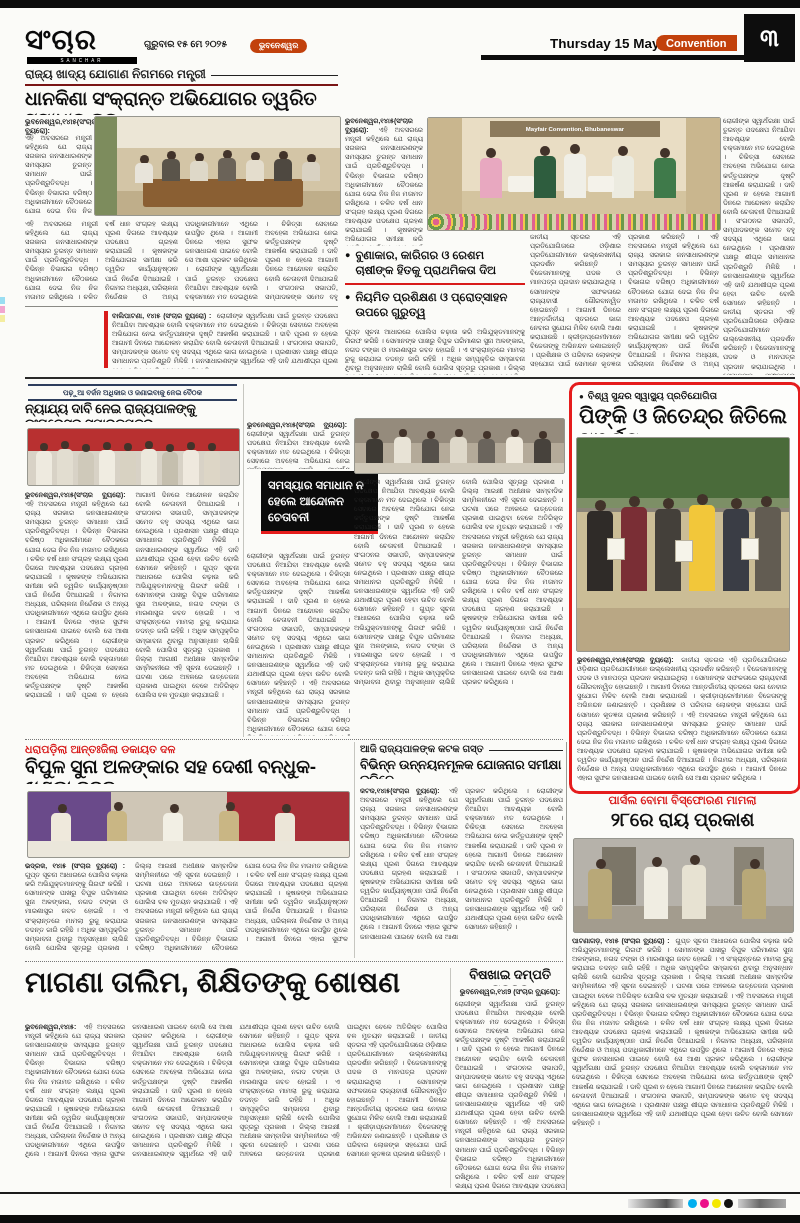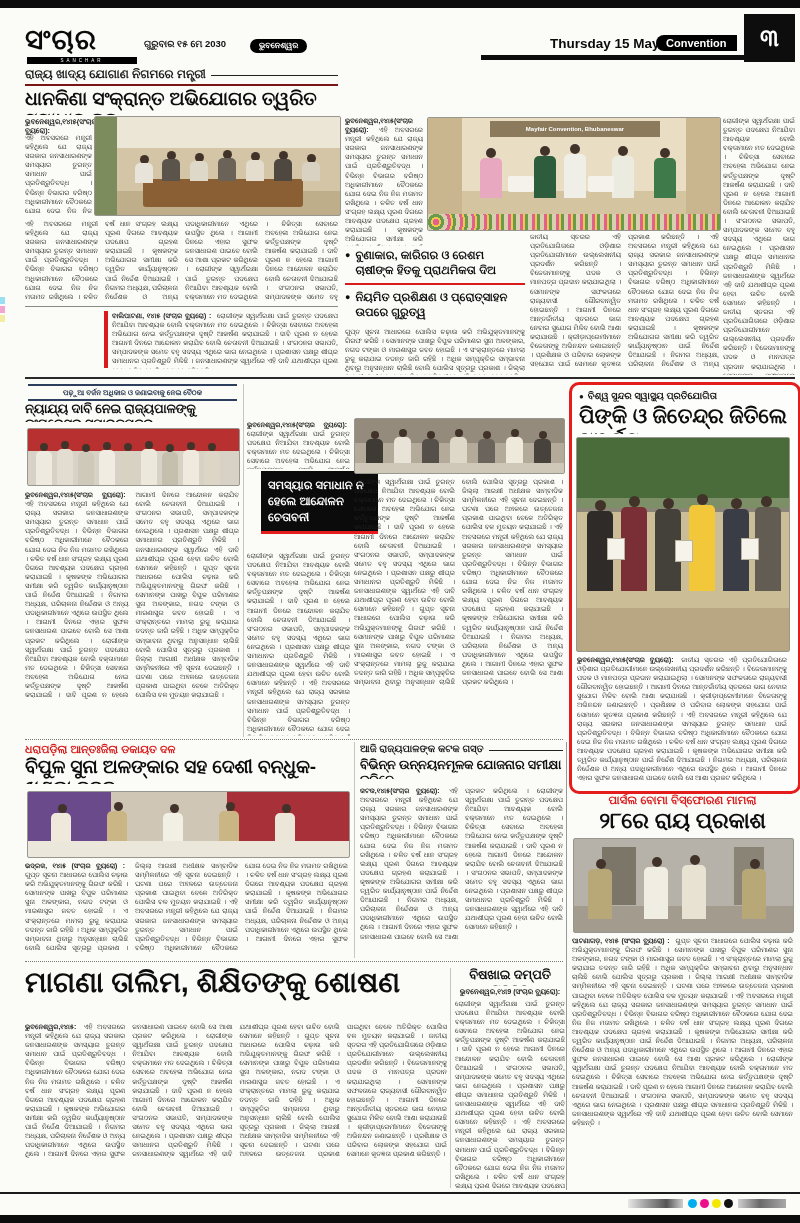--- a/index.html
+++ b/index.html
@@ -15,21 +15,21 @@
   .bt{font-size:6.8px;line-height:1.34;text-align:justify;color:#222;overflow:hidden;}
   .c2{column-count:2;column-gap:7px;}
   .c3{column-count:3;column-gap:7px;}
   .c4{column-count:4;column-gap:7px;}
   .rule{position:absolute;background:#333;}
   .dotted{position:absolute;border-top:1px dotted #777;}
   .vline{position:absolute;width:1px;background:#c6c6c0;}
   .photo{position:absolute;overflow:hidden;border:1px solid #97978f;border-radius:2px;}
   .head{position:absolute;border-radius:50%;background:#42332a;}
   .fig{position:absolute;border-radius:5px 5px 0 0;}
-  .pill{background:#000000;color:#fff;border-radius:10px;font-weight:bold;display:inline-block;}
+  .pill{background:#c2410c;color:#fff;border-radius:10px;font-weight:bold;display:inline-block;}
   .inset{background:#0b0b0b;color:#fff;font-weight:bold;border-bottom:3px solid #e51c1c;
          padding:6px 7px;line-height:1.4;font-size:11.5px;}
   .redbox{position:absolute;border:3px solid #e51c1c;border-radius:10px;background:#fdfdfb;}
   .bullet-item{display:flex;gap:5px;font-weight:bold;font-size:11.5px;line-height:1.3;color:#0d0d0d;}
   .center{text-align:center;}
 </style>
 </head>
 <body>
 
 <div id="page">
@@ -39,21 +39,21 @@
 
   <div class="abs" style="left:0;top:297px;width:5px;height:7px;background:#9adef2;"></div>
   <div class="abs" style="left:0;top:306px;width:5px;height:7px;background:#f2a6cf;"></div>
   <div class="abs" style="left:0;top:315px;width:5px;height:7px;background:#f4eda0;"></div>
 
   <div class="abs" style="left:0;top:10px;width:800px;height:52px;">
     <div class="abs" style="left:25px;top:14px;font-size:28px;font-weight:bold;letter-spacing:1px;color:#0a0a0a;">ସଂଚାର</div>
     <div class="abs" style="left:27px;top:47px;width:110px;height:7px;background:#000;text-align:center;">
       <span style="color:#fff;font-size:4.5px;letter-spacing:3px;line-height:7px;display:block;">SANCHAR</span>
     </div>
-    <div class="abs" style="left:144px;top:28px;font-size:9.5px;font-weight:bold;color:#111;">ଗୁରୁବାର ୧୫ ମେ 2030</div>
+    <div class="abs" style="left:144px;top:28px;font-size:9.5px;font-weight:bold;color:#111;">ଗୁରୁବାର ୧୫ ମେ ୨୦୨୫</div>
     <div class="abs" style="left:250px;top:24px;">
       <span class="pill" style="font-size:8px;padding:2px 9px;">ଭୁବନେଶ୍ୱର</span>
     </div>
     <div class="abs" style="left:550px;top:26px;font-size:13.5px;font-weight:bold;color:#0a0a0a;">Thursday 15 May 2025</div>
     <div class="abs" style="left:656px;top:23px;">
       <span class="pill" style="font-size:11px;padding:2px 10px;border-radius:8px 0 0 8px;">Convention</span>
     </div>
     <div class="abs" style="left:744px;top:4px;width:51px;height:48px;background:#0d0d0d;display:flex;align-items:center;justify-content:center;">
       <span style="color:#fff;font-size:24px;font-weight:bold;">୩</span>
     </div>
@@ -268,21 +268,21 @@
 
   <div class="abs kickline" style="left:360px;top:743px;width:203px;font-size:10px;">ଆଜି ରାଜ୍ୟପାଳଙ୍କ କଟକ ଗସ୍ତ</div>
   <div class="abs hl" style="left:360px;top:757px;width:203px;height:22px;font-size:12.8px;line-height:1.2;">ବିଭିନ୍ନ ଉନ୍ନୟନମୂଳକ ଯୋଜନାର ସମୀକ୍ଷା କରିବେ</div>
   <div class="abs bt c2" style="left:360px;top:786px;width:203px;height:172px;">
     <span class="by">କଟକ,୧୪ା୫(ସଂଚାର ବ୍ୟୁରୋ):</span>
     <span>ଏହି ଅବସରରେ ମନ୍ତ୍ରୀ କହିଥିଲେ ଯେ ରାଜ୍ୟ ସରକାର ଜନସାଧାରଣଙ୍କ ସମସ୍ୟାର ତୁରନ୍ତ ସମାଧାନ ପାଇଁ ପ୍ରତିଶ୍ରୁତିବଦ୍ଧ । ବିଭିନ୍ନ ବିଭାଗର ବରିଷ୍ଠ ଅଧିକାରୀମାନେ ବୈଠକରେ ଯୋଗ ଦେଇ ନିଜ ନିଜ ମତାମତ ରଖିଥିଲେ । ଚଳିତ ବର୍ଷ ଧାନ ସଂଗ୍ରହ ଲକ୍ଷ୍ୟ ପୂରଣ ଦିଗରେ ଆବଶ୍ୟକ ପଦକ୍ଷେପ ଗ୍ରହଣ କରାଯାଇଛି । କୃଷକଙ୍କ ଅଭିଯୋଗର ସମୀକ୍ଷା କରି ତ୍ୱରିତ କାର୍ଯ୍ୟାନୁଷ୍ଠାନ ପାଇଁ ନିର୍ଦ୍ଦେଶ ଦିଆଯାଇଛି । ନିଗମର ଅଧ୍ୟକ୍ଷ, ପରିଚାଳନା ନିର୍ଦ୍ଦେଶକ ଓ ଅନ୍ୟ ପଦାଧିକାରୀମାନେ ଏଥିରେ ଉପସ୍ଥିତ ଥିଲେ । ଆଗାମୀ ଦିନରେ ଏହାର ସୁଫଳ ଜନସାଧାରଣ ପାଇବେ ବୋଲି ସେ ଆଶା ପ୍ରକଟ କରିଥିଲେ ।</span>
     <span>ରୋଗୀଙ୍କ ସ୍ୱାର୍ଥରକ୍ଷା ପାଇଁ ତୁରନ୍ତ ପଦକ୍ଷେପ ନିଆଯିବା ଆବଶ୍ୟକ ବୋଲି ବକ୍ତାମାନେ ମତ ଦେଇଥିଲେ । ଚିକିତ୍ସା ସେବାରେ ଅବହେଳା ଅଭିଯୋଗ ନେଇ କର୍ତ୍ତୃପକ୍ଷଙ୍କ ଦୃଷ୍ଟି ଆକର୍ଷଣ କରାଯାଇଛି । ଦାବି ପୂରଣ ନ ହେଲେ ଆଗାମୀ ଦିନରେ ଆନ୍ଦୋଳନ କରାଯିବ ବୋଲି ଚେତାବନୀ ଦିଆଯାଇଛି । ସଂଗଠନର ସଭାପତି, ସମ୍ପାଦକଙ୍କ ସମେତ ବହୁ ସଦସ୍ୟ ଏଥିରେ ଭାଗ ନେଇଥିଲେ । ପ୍ରଶାସନ ପକ୍ଷରୁ ଶୀଘ୍ର ସମାଧାନର ପ୍ରତିଶ୍ରୁତି ମିଳିଛି । ଜନସାଧାରଣଙ୍କ ସ୍ୱାର୍ଥରେ ଏହି ଦାବି ଯଥାଶୀଘ୍ର ପୂରଣ ହେବା ଉଚିତ ବୋଲି ସେମାନେ କହିଛନ୍ତି ।</span>
   </div>
 
   <div class="abs kick red center" style="left:570px;top:794px;width:225px;font-size:11.5px;">ପାର୍ସଲ ବୋମା ବିସ୍ଫୋରଣ ମାମଲା</div>
-  <div class="abs hl center" style="left:570px;top:809px;width:225px;height:24px;font-size:22px;text-align:center;">୨୮ରେ ରାୟ ପ୍ରକାଶ</div>
+  <div class="abs hl center" style="left:570px;top:809px;width:225px;height:24px;font-size:19px;text-align:center;">୨୮ରେ ରାୟ ପ୍ରକାଶ</div>
   <div class="photo" style="left:573px;top:838px;width:219px;height:93px;background:linear-gradient(#b6b2aa 0 72%,#a39c8e 72% 100%);">
     <div class="abs" style="left:28px;top:8px;width:34px;height:58px;background:#7c7668;"></div>
     <div class="abs" style="left:160px;top:8px;width:30px;height:58px;background:#8a8476;"></div>
     <div class="head" style="left:78px;top:18px;width:10px;height:10px;"></div>
     <div class="fig" style="left:70px;top:28px;width:24px;height:52px;background:#f0ede2;"></div>
     <div class="head" style="left:116px;top:16px;width:10px;height:10px;"></div>
     <div class="fig" style="left:108px;top:26px;width:24px;height:54px;background:#e7e2d2;"></div>
     <div class="head" style="left:22px;top:20px;width:10px;height:10px;"></div>
     <div class="fig" style="left:14px;top:30px;width:24px;height:50px;background:#b8a878;"></div>
     <div class="head" style="left:176px;top:20px;width:10px;height:10px;"></div>

